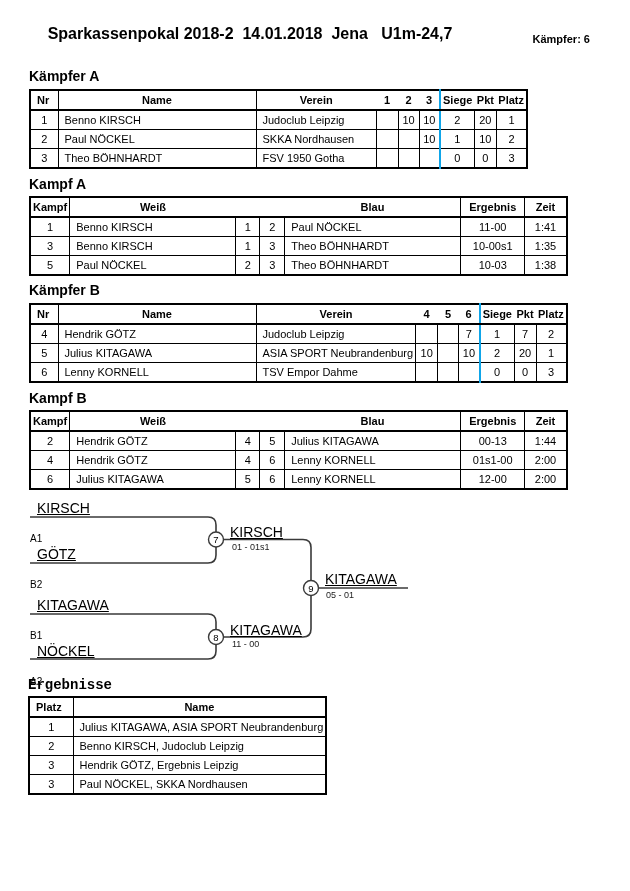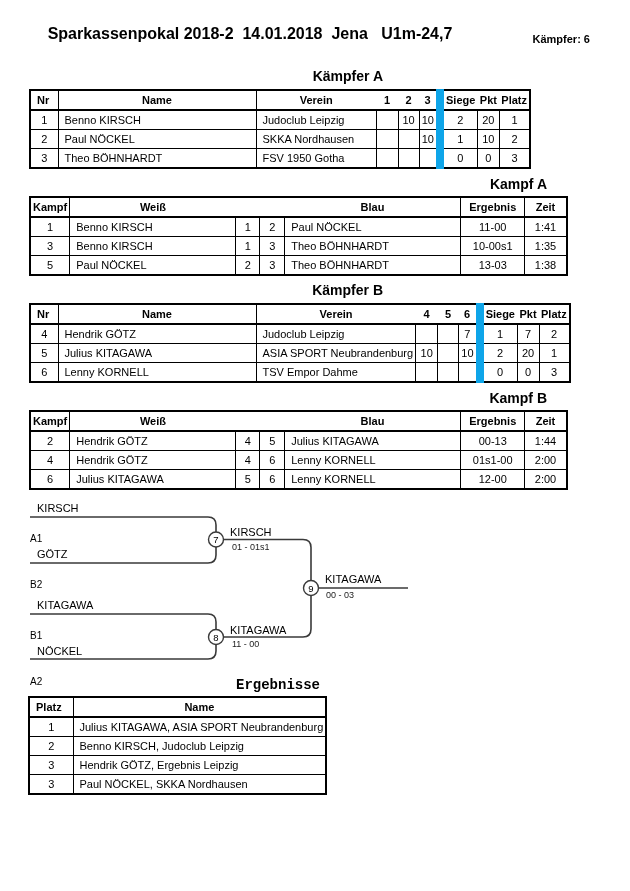--- a/index.html
+++ b/index.html
@@ -10,38 +10,38 @@
   }
   .abs{position:absolute;}
   .page-title{
     left:0;top:25px;width:500px;text-align:center;
     font-size:16px;font-weight:bold;white-space:pre;letter-spacing:0px;
   }
   .fighter-count{
     left:440px;top:33px;width:150px;text-align:right;
     font-size:11px;font-weight:bold;
   }
-  .section-title{font-size:14px;font-weight:bold;text-align:right;white-space:pre;}
+  .section-title{font-size:14px;font-weight:bold;text-align:left;white-space:pre;}
   table.tbl{
     border-collapse:collapse;table-layout:fixed;
     border:2px solid #000;background:#fff;
   }
   .tbl th,.tbl td{
     border:1px solid #000;height:18px;padding:0 2px;
     font-size:11px;line-height:15px;white-space:nowrap;overflow:visible;
     text-align:center;vertical-align:middle;
   }
   .tbl th{font-weight:bold;border-bottom:2px solid #000;}
   .tbl .al{text-align:left;padding-left:6px;}
-  .tbl .thick-left{border-left:8px solid #0ea5e9;}
+  .tbl .thick-left{border-left:2px solid #0ea5e9;}
   .tbl .nb{border-left-style:hidden;}
   
   .bracket{left:20px;top:495px;width:410px;height:185px;}
   .bracket svg{position:absolute;left:0;top:0;}
-  .bk-name{position:absolute;font-size:11px;line-height:13px;white-space:nowrap;}
+  .bk-name{position:absolute;font-size:14px;line-height:13px;white-space:nowrap;text-decoration:underline;}
   .bk-seed{position:absolute;font-size:10px;line-height:11px;white-space:nowrap;margin-top:15px;}
   .bk-score{position:absolute;font-size:9px;line-height:10px;color:#222;white-space:nowrap;}
 </style>
 </head>
 <body>
 
 <div class="abs page-title">Sparkassenpokal 2018-2  14.01.2018  Jena   U1m-24,7</div>
 <div class="abs fighter-count">Kämpfer: 6</div>
 
 <div class="abs section-title" style="left:29px;top:68px;width:354px;">Kämpfer A</div>
@@ -147,21 +147,21 @@
         <td class="al">Theo BÖHNHARDT</td>
         <td>10-00s1</td>
         <td>1:35</td>
       </tr>
       <tr>
         <td>5</td>
         <td class="al">Paul NÖCKEL</td>
         <td>2</td>
         <td>3</td>
         <td class="al">Theo BÖHNHARDT</td>
-        <td>13-03</td>
+        <td>10-03</td>
         <td>1:38</td>
       </tr>
     </tbody>
   </table>
 
 <div class="abs section-title" style="left:29px;top:282px;width:354px;">Kämpfer B</div>
 <table class="tbl abs" style="left:29px;top:303px;">
     <colgroup>
       <col style="width: 28px;">
       <col style="width: 198px;">
@@ -306,21 +306,21 @@
   <div class="bk-score" style="left:212px;top:47px;">01 - 01s1</div>
 
   <div class="bk-name" style="left:17px;top:104px;">KITAGAWA</div>
   <div class="bk-seed" style="left:10px;top:120px;">B1</div>
   <div class="bk-name" style="left:17px;top:150px;text-align:center;">NÖCKEL</div>
   <div class="bk-seed" style="left:10px;top:166px;">A2</div>
   <div class="bk-name" style="left:210px;top:129px;">KITAGAWA</div>
   <div class="bk-score" style="left:212px;top:144px;">11 - 00</div>
 
   <div class="bk-name" style="left:305px;top:78px;">KITAGAWA</div>
-  <div class="bk-score" style="left:306px;top:95px;">00 - 03</div>
+  <div class="bk-score" style="left:306px;top:95px;">05 - 01</div>
 </div>
 
 <div class="abs section-title" style="left:28px;top:677px;width:292px;font-family:Liberation Mono, monospace;">Ergebnisse</div>
 <table class="tbl abs" style="left:28px;top:696px;">
     <colgroup>
       <col style="width: 44px;">
       <col style="width: 248px;">
     </colgroup>
     <thead>
       <tr>

